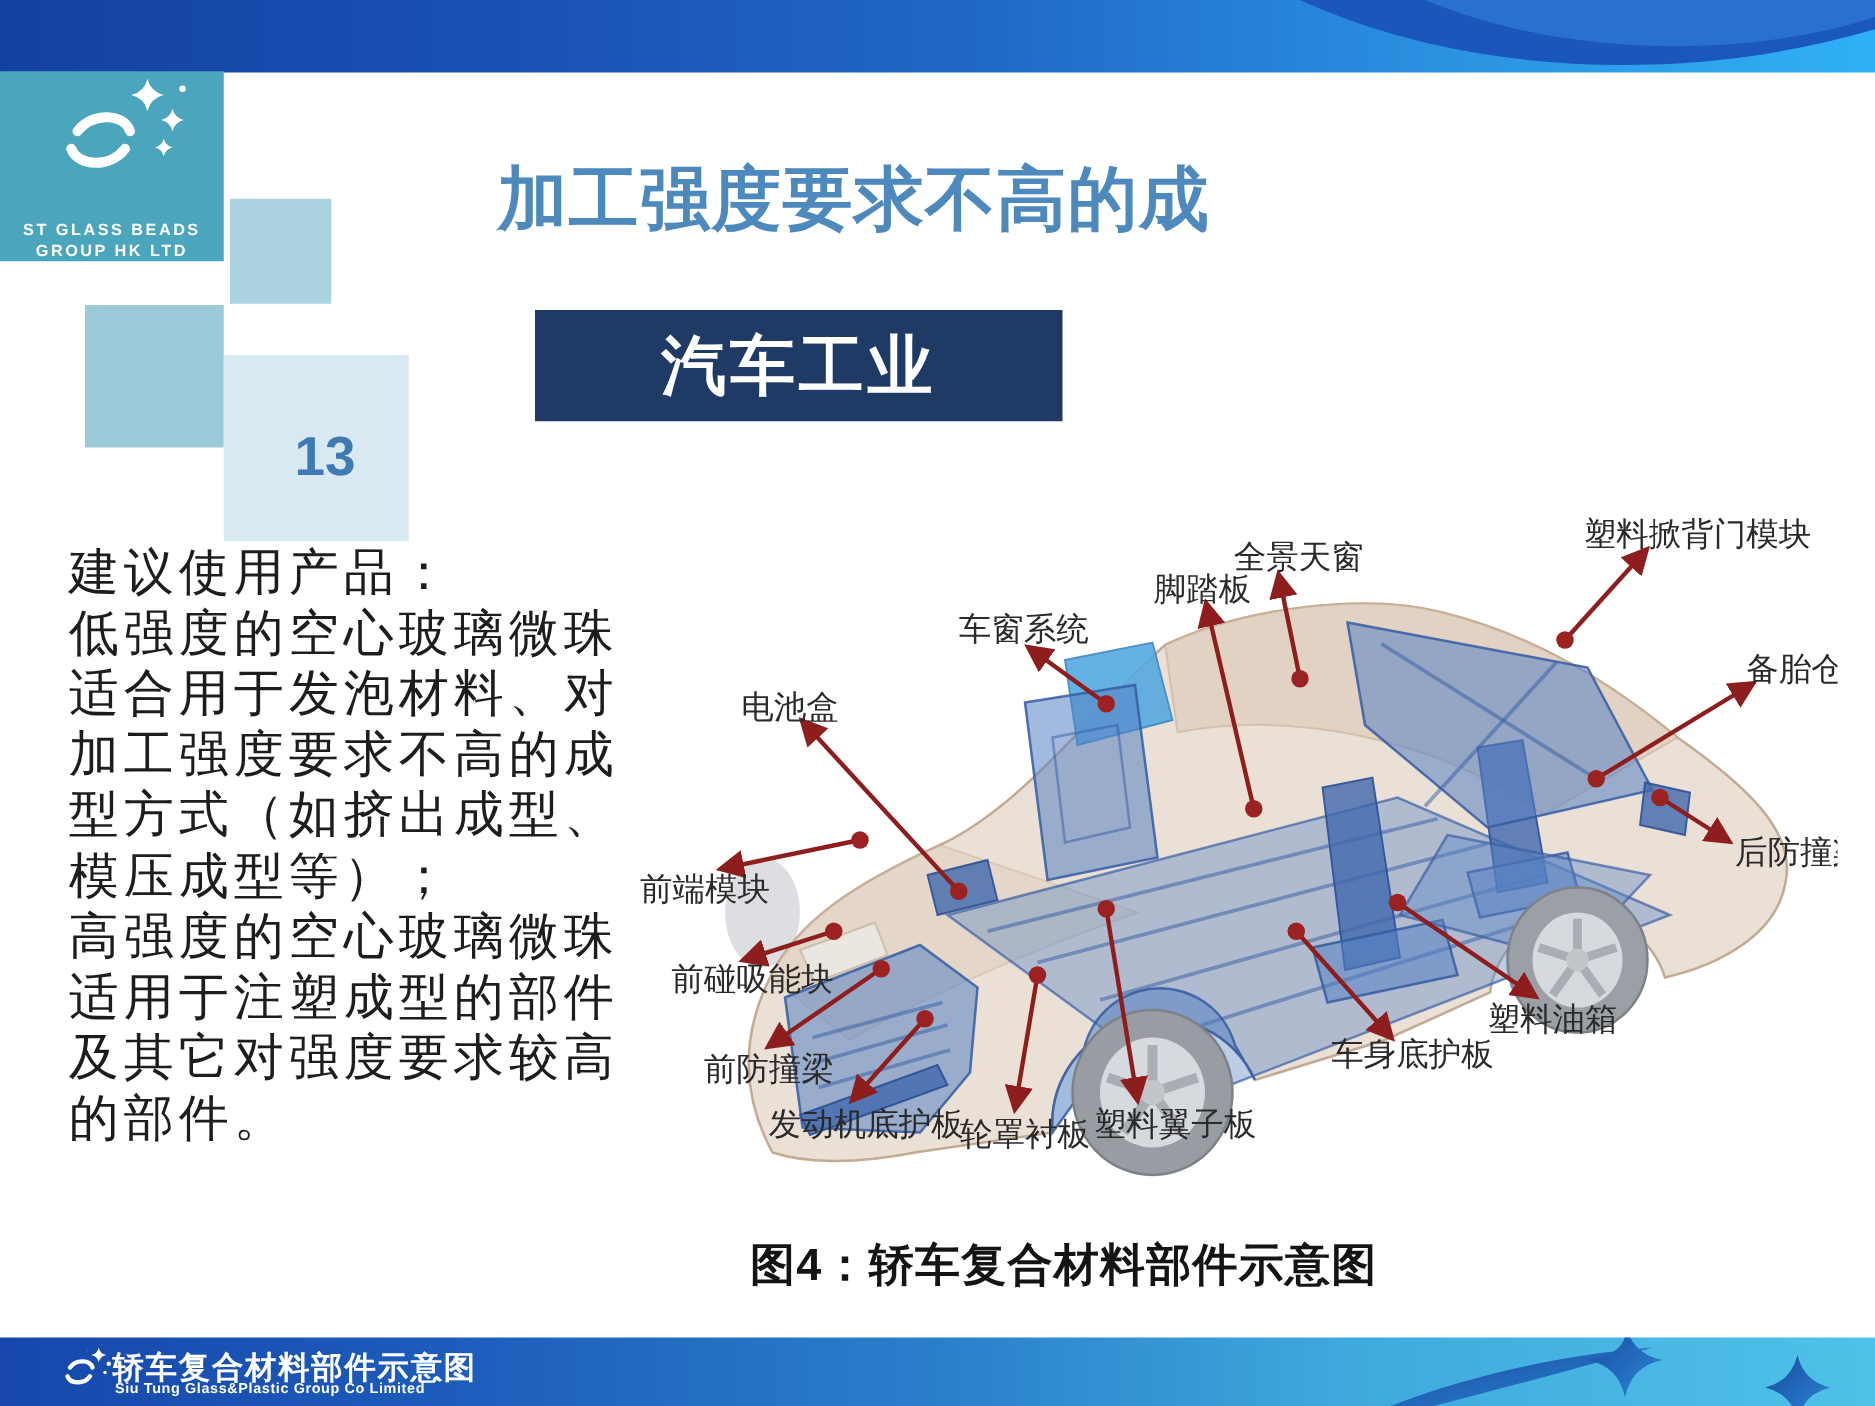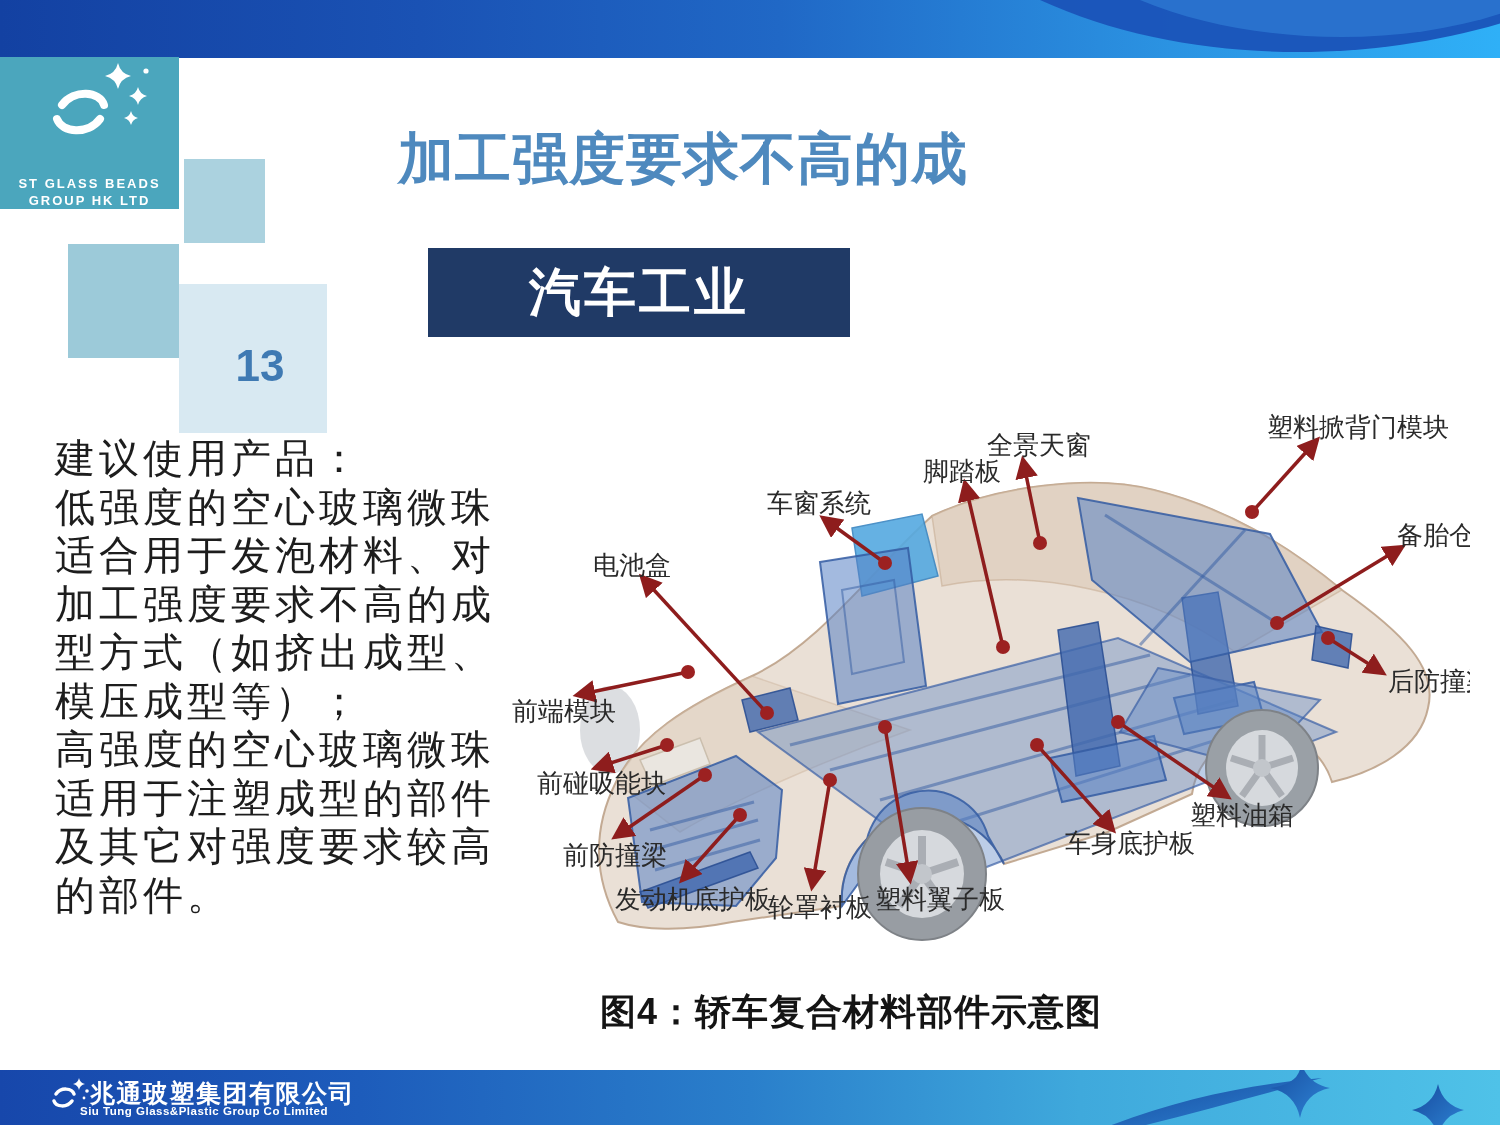--- a/index.html
+++ b/index.html
@@ -73,21 +73,21 @@
   .footer-bar{
     left:0;top:1070px;width:1500px;height:55px;
     background:linear-gradient(90deg,#1747ab 0%,#1d5cbb 24%,#2a7fcb 50%,#3fa9dc 72%,#4fc2e8 100%);
   }
   .footer-bar svg{position:absolute;left:0;top:0;}
   .footer-cn{
     position:absolute;left:90px;top:1077px;
     color:#ffffff;font-size:25px;font-weight:700;letter-spacing:1.5px;
   }
   .footer-en{
-    position:absolute;left:80px;top:1105px;
+    position:absolute;left:92px;top:1105px;
     color:#ffffff;font-size:11.5px;font-weight:700;letter-spacing:0.5px;
   }
 </style>
 </head>
 <body>
 
 <div class="abs top-banner">
   <svg width="1500" height="58" viewBox="0 0 1500 58">
     <path d="M 1040,0 C 1180,64 1360,66 1505,22 L 1505,0 Z" fill="#1a53b8" opacity="0.95"></path>
     <path d="M 1140,0 C 1250,46 1400,48 1505,12 L 1505,0 Z" fill="#2b76d0" opacity="0.85"></path>
@@ -312,14 +312,14 @@
   </svg>
 </div>
 <svg class="abs" style="left:44px;top:1074px;" width="48" height="48" viewBox="0 0 48 48">
   <path d="M 27,6 A 17 17 0 1 0 27,42 A 13.5 13.5 0 1 1 27,6 Z" fill="#ffffff"></path>
   <path d="M 12,20 C 17,13 28,14 30,20" stroke="#ffffff" stroke-width="3.5" fill="none" stroke-linecap="round"></path>
   <path d="M 28,27 C 23,34 12,33 10,27" stroke="#ffffff" stroke-width="3.5" fill="none" stroke-linecap="round"></path>
   <path d="M 35,4 Q 36,9 41,10 Q 36,11 35,16 Q 34,11 29,10 Q 34,9 35,4 Z" fill="#ffffff"></path>
   <circle cx="43" cy="17" r="1.8" fill="#ffffff"></circle>
   <circle cx="40" cy="24" r="1.4" fill="#ffffff"></circle>
 </svg>
-<div class="footer-cn">兆通玻塑集团有限公司</div>
+<div class="footer-cn">轿车复合材料部件示意图</div>
 <div class="footer-en">Siu Tung Glass&amp;Plastic Group Co Limited</div>
 
 </body></html>

